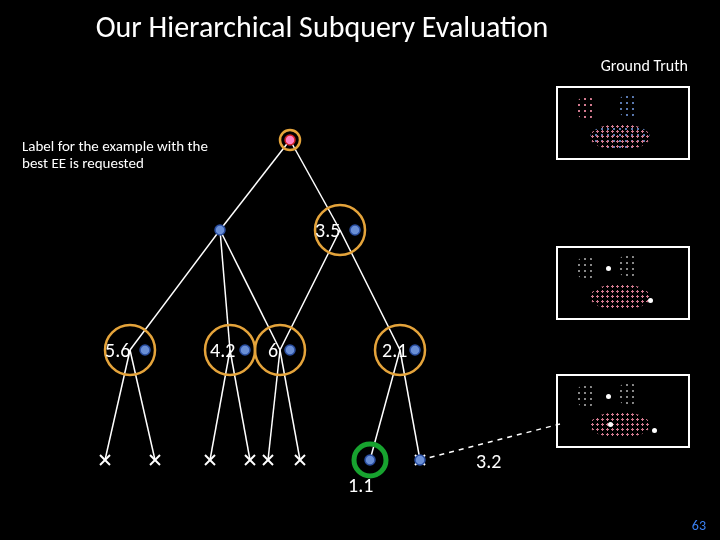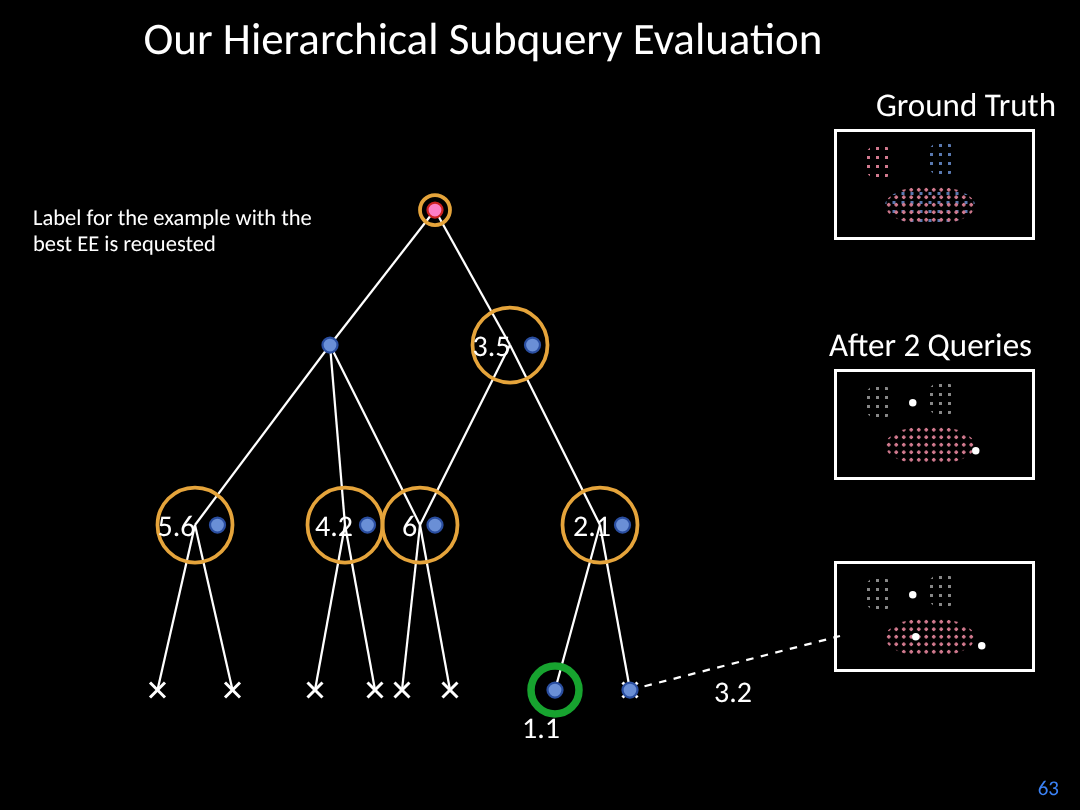--- a/index.html
+++ b/index.html
@@ -1,40 +1,39 @@
 <!DOCTYPE html>
 <html><head>
 <meta charset="utf-8">
 <style>
 html,body{margin:0;padding:0;background:#000;width:720px;height:540px;overflow:hidden;font-family:Calibri,Arial,sans-serif;color:#fff}
 .slide{position:relative;width:720px;height:540px}
 .title{position:absolute;top:8px;left:0;width:644px;text-align:center;font-size:30px}
 .remaining{position:absolute;top:66px;left:22px;font-size:22px}
-.ground{position:absolute;top:56px;right:16px;font-size:22px}
+.ground{position:absolute;top:56px;right:32px;font-size:16px}
 .label{position:absolute;top:138px;left:22px;width:200px;font-size:15px;line-height:1.15}
 .after{position:absolute;right:32px;font-size:22px}
 .thumb{position:absolute;right:30px;width:130px;height:70px;border:2px solid #fff;background:#000}
 .cluster{position:absolute;border-radius:50%}
 .slide-num{position:absolute;bottom:6px;right:14px;color:#3b82f6;font-size:14px}
 svg{position:absolute;top:0;left:0}
 </style>
 </head>
 <body>
 
 <div class="slide">
  <div class="title">Our Hierarchical Subquery Evaluation</div>
  <div class="ground">Ground Truth</div>
 
  <div class="thumb" style="top:86px">
    <span class="cluster" style="left:18px;top:8px;width:20px;height:24px;background:radial-gradient(circle,#d27a8f 30%,transparent 31%) 0 0/6px 6px"></span>
    <span class="cluster" style="left:60px;top:6px;width:20px;height:24px;background:radial-gradient(circle,#5a79b0 30%,transparent 31%) 0 0/6px 6px"></span>
    <span class="cluster" style="left:32px;top:36px;width:60px;height:26px;background:radial-gradient(circle,#d27a8f 30%,transparent 31%) 0 0/5px 5px,radial-gradient(circle,#5a79b0 30%,transparent 31%) 3px 2px/6px 6px"></span>
  </div>
 
- <div class="after" style="top:216px">After 2 Queries</div>
  <div class="thumb" style="top:246px">
    <span class="cluster" style="left:18px;top:8px;width:20px;height:24px;background:radial-gradient(circle,#888 30%,transparent 31%) 0 0/6px 6px"></span>
    <span class="cluster" style="left:60px;top:6px;width:20px;height:24px;background:radial-gradient(circle,#888 30%,transparent 31%) 0 0/6px 6px"></span>
    <span class="cluster" style="left:32px;top:36px;width:60px;height:26px;background:radial-gradient(circle,#d27a8f 30%,transparent 31%) 0 0/5px 5px"></span>
    <span style="position:absolute;left:48px;top:18px;width:5px;height:5px;background:#fff;border-radius:50%"></span>
    <span style="position:absolute;left:90px;top:50px;width:5px;height:5px;background:#fff;border-radius:50%"></span>
  </div>
 
  <div class="thumb" style="top:374px">
    <span class="cluster" style="left:18px;top:8px;width:20px;height:24px;background:radial-gradient(circle,#888 30%,transparent 31%) 0 0/6px 6px"></span>

